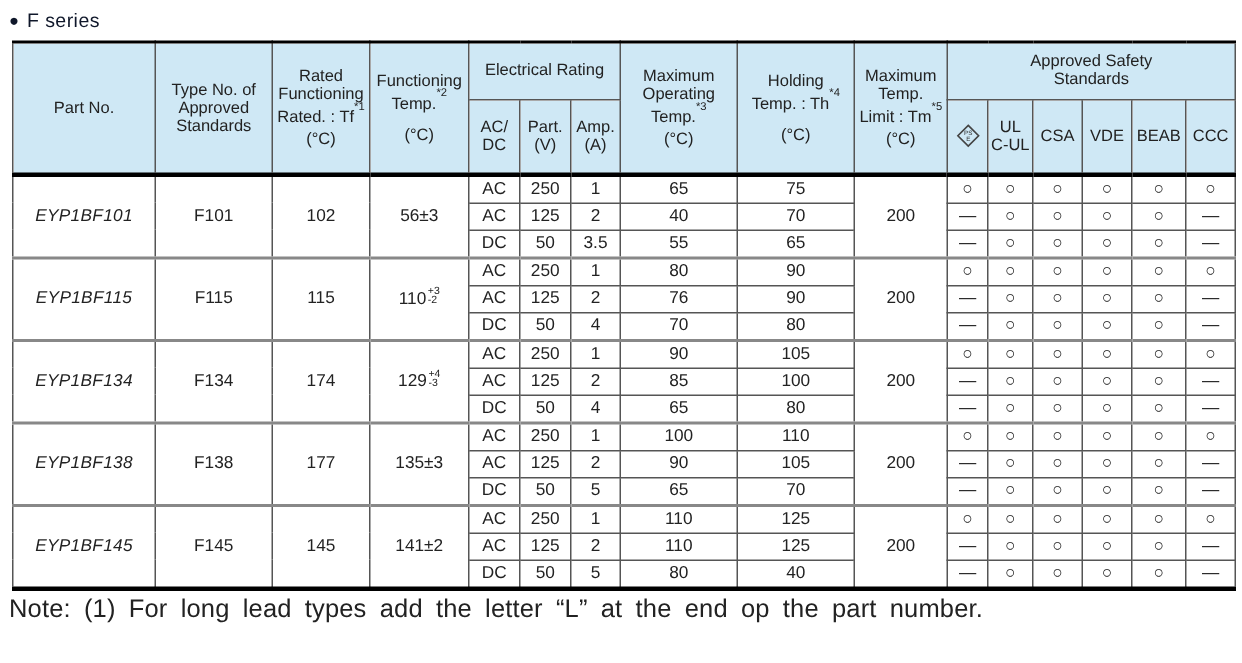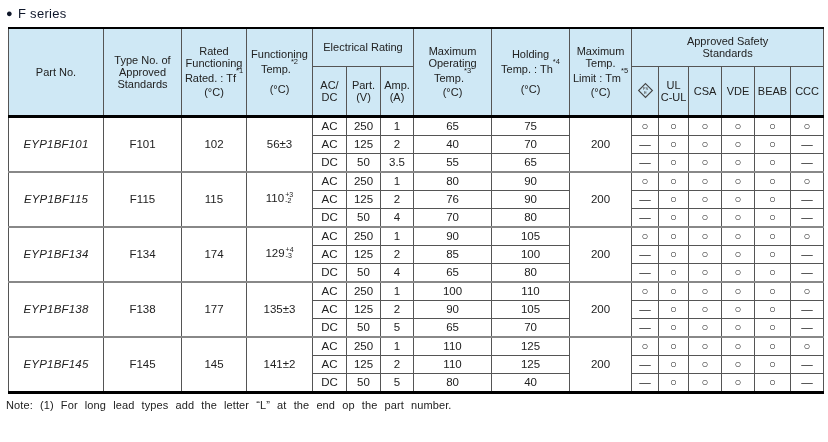--- a/index.html
+++ b/index.html
@@ -30,21 +30,21 @@
   .spec tbody tr.group-start td { border-top: 2px solid #888; }
   .spec tbody tr:first-child td { border-top: 3px solid #000; }
   .part-no { font-weight: bold; letter-spacing:.2px;font-style:italic; }
   .unit { display:block; margin-top: 2px; }
   sup.fn { font-size: 7.5px; position: relative; top: -4px; letter-spacing:0; }
   .tol {
     display:inline-flex; flex-direction:column; vertical-align: middle;
     font-size: 7px; line-height: 6.5px; text-align:left; margin-left: 1px; position: relative; top: -1px;
   }
   .safety { font-size: 11px; color:#333; }
-  .notes { margin: 5px 0 0 2px; font-size: 11px; color:#222; line-height: 13.5px; letter-spacing:.1px; }
+  .notes { margin: 5px 0 0 2px; font-size: 17px; color:#222; line-height: 13.5px; letter-spacing:.1px; }
   .notes .l0 { word-spacing: 4px; }
   .notes .l1 { padding-left: 31px; word-spacing: 4px; }
   .notes .l2 { padding-left: 49px; word-spacing: 1.5px; }
   .pse-svg { display:block; margin: 0 auto; }
 </style>
 </head>
 <body>
 
 <div class="page">
 

